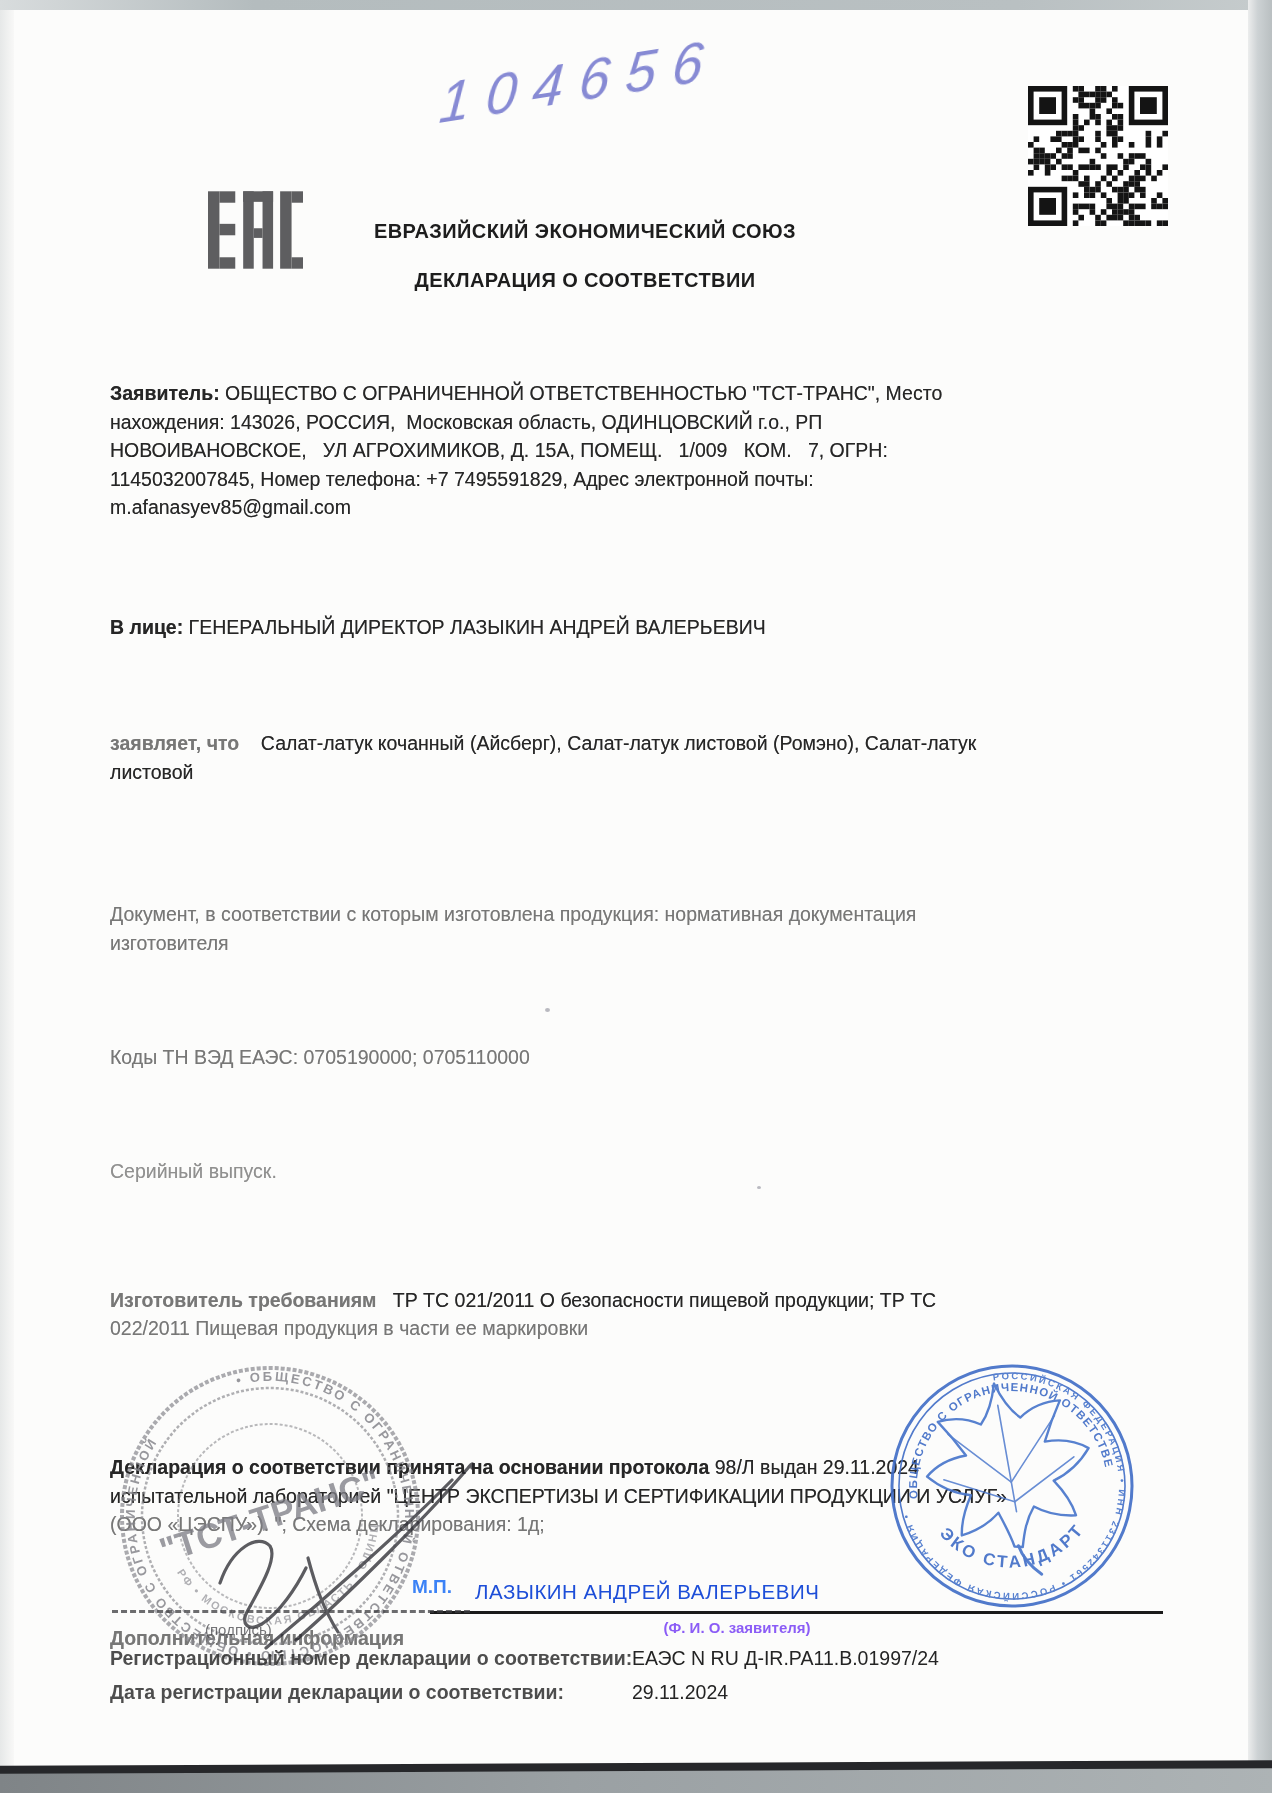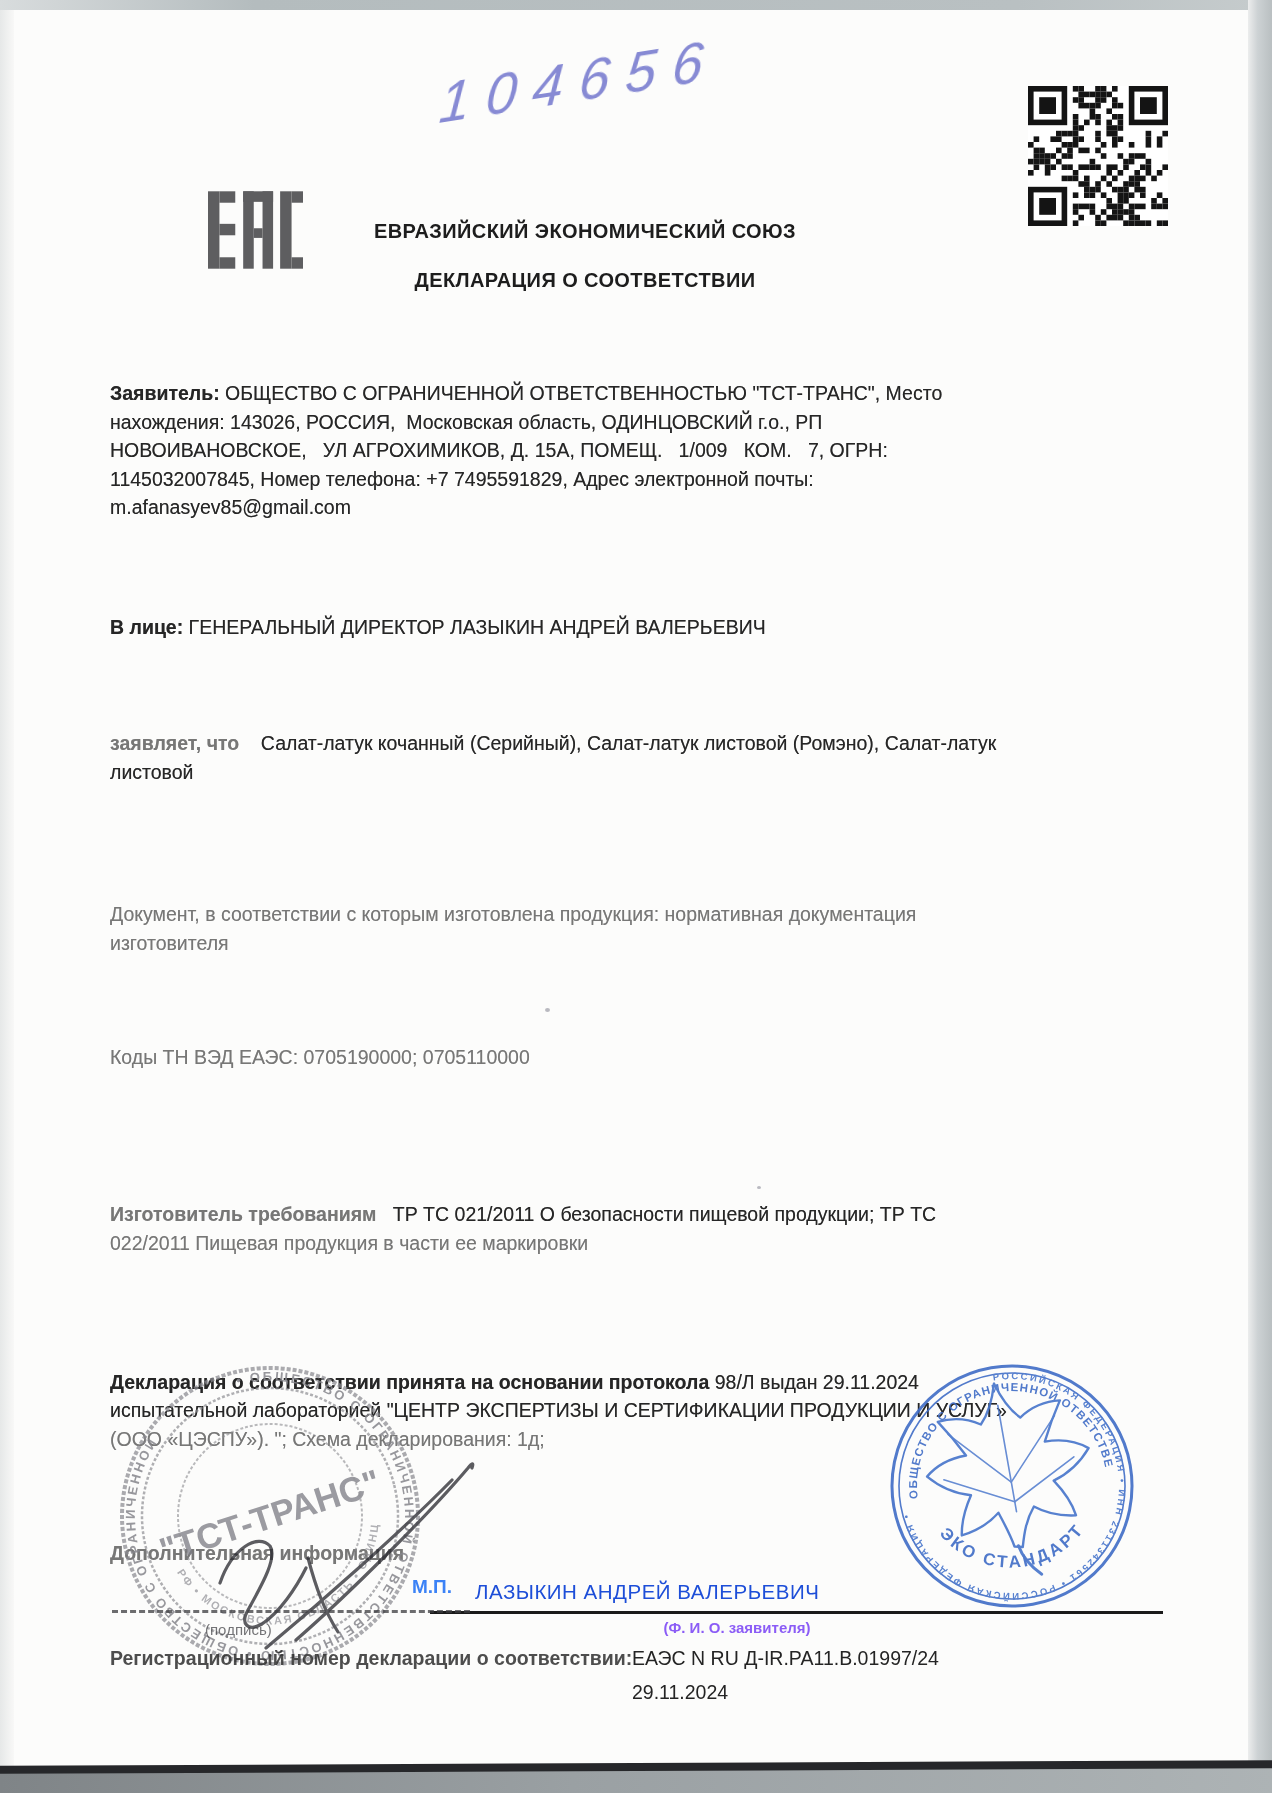--- a/index.html
+++ b/index.html
@@ -316,27 +316,28 @@
   <div class="title-wrap">
     <div class="title-union">ЕВРАЗИЙСКИЙ ЭКОНОМИЧЕСКИЙ СОЮЗ</div>
     <div class="title-doc">ДЕКЛАРАЦИЯ О СООТВЕТСТВИИ</div>
   </div>
 
   <div class="doc-body">
     <p><b>Заявитель:</b><span> ОБЩЕСТВО С ОГРАНИЧЕННОЙ ОТВЕТСТВЕННОСТЬЮ "ТСТ-ТРАНС", Место</span><br><span>нахождения: 143026, РОССИЯ,  Московская область, ОДИНЦОВСКИЙ г.о., РП</span><br><span>НОВОИВАНОВСКОЕ,   УЛ АГРОХИМИКОВ, Д. 15А, ПОМЕЩ.   1/009   КОМ.   7, ОГРН:</span><br><span>1145032007845, Номер телефона: +7 7495591829, Адрес электронной почты:</span><br><span>m.afanasyev85@gmail.com</span></p>
 
     <p class="m-inperson"><b>В лице:</b><span> ГЕНЕРАЛЬНЫЙ ДИРЕКТОР ЛАЗЫКИН АНДРЕЙ ВАЛЕРЬЕВИЧ</span></p>
 
-    <p class="m-declares"><b class="fade">заявляет, что</b><span>    Салат-латук кочанный (Серийный), Салат-латук листовой (Ромэно), Салат-латук</span><br><span>листовой</span></p>
+    <p class="m-declares"><b class="fade">заявляет, что</b><span>    Салат-латук кочанный (Айсберг), Салат-латук листовой (Ромэно), Салат-латук</span><br><span>листовой</span></p>
 
 
     <p><span class="fade">Документ, в соответствии с которым изготовлена продукция: нормативная документация</span><br><span class="fade">изготовителя</span></p>
 
     <p><span class="fade">Коды ТН ВЭД ЕАЭС: 0705190000; 0705110000</span></p>
 
+    <p><span class="fade2">Серийный выпуск.</span></p>
 
     <p class="m-conforms"><b class="fade">Изготовитель требованиям</b><span>   ТР ТС 021/2011 О безопасности пищевой продукции; ТР ТС</span><br><span class="fade">022/2011 Пищевая продукция в части ее маркировки</span></p>
 
     <p class="m-basis"><b>Декларация о соответствии принята на основании протокола</b><span> 98/Л выдан 29.11.2024</span><br><span>испытательной лабораторией "ЦЕНТР ЭКСПЕРТИЗЫ И СЕРТИФИКАЦИИ ПРОДУКЦИИ И УСЛУГ»</span><br><span class="fade">(ООО «ЦЭСПУ»). "; Схема декларирования: 1д;</span></p>
 
     <p><b class="fade">Дополнительная информация</b></p>
 
     
   </div>
 
@@ -401,15 +402,16 @@
 
   <div class="mp">М.П.</div>
   <div class="signer-name">ЛАЗЫКИН АНДРЕЙ ВАЛЕРЬЕВИЧ</div>
   <div class="sign-underline"></div>
   <div class="fio-caption">(Ф. И. О. заявителя)</div>
   <div class="podpis-line"></div>
   <div class="podpis-caption">(подпись)</div>
 
   <div class="reg-label row-regnum fade" style="opacity:.8">Регистрационный номер декларации о соответствии:</div>
   <div class="reg-value row-regnum">ЕАЭС N RU Д-IR.РА11.В.01997/24</div>
+  <div class="reg-label row-regdate fade" style="opacity:.8">Дата регистрации декларации о соответствии:</div>
   <div class="reg-value row-regdate">29.11.2024</div>
 
 </div>
 
 </body></html>

